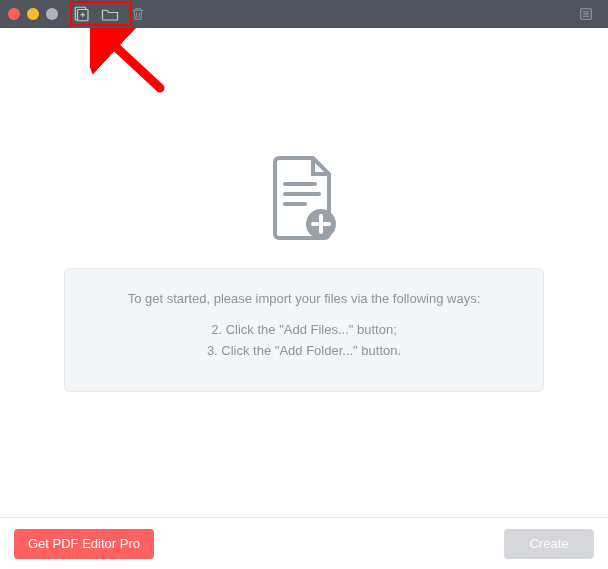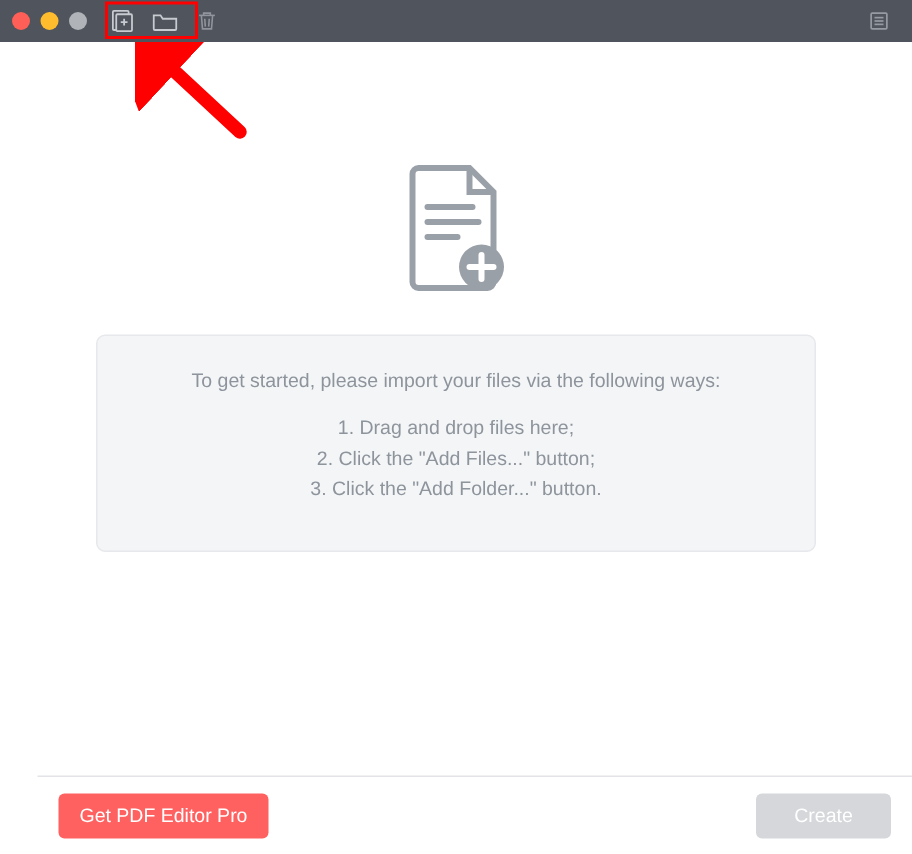--- a/index.html
+++ b/index.html
@@ -43,21 +43,22 @@
     position: absolute;
     top: 28px; left: 90px;
     pointer-events: none;
   }
   .main {
     height: 489px;
     background: #fff;
     display: flex;
     flex-direction: column;
     align-items: center;
-    padding-top: 80px;
+    padding-top: 110px;
+    margin-top: 16px;
   }
   .doc-icon { color: #9aa0a8; margin-bottom: 20px; }
   .info-box {
     width: 480px;
     background: #f3f5f7;
     border: 1px solid #e6e8eb;
     border-radius: 6px;
     padding: 20px 18px;
     text-align: center;
     color: #8e949c;
@@ -68,21 +69,20 @@
   .info-steps { margin-bottom: 10px; }
   .footer {
     position: absolute;
     bottom: 0; left: 0; right: 0;
     height: 52px;
     border-top: 1px solid #e2e4e7;
     background: #fff;
     display: flex;
     align-items: center;
     padding: 0 14px;
-    margin-left: 25px;
   }
   .btn {
     height: 30px;
     border-radius: 4px;
     padding: 0 14px;
     display: flex;
     align-items: center;
     font-size: 13px;
     border: none;
     cursor: pointer;
@@ -167,21 +167,20 @@
       <line x1="20" y1="50" x2="40" y2="50" stroke="#9aa0a8" stroke-width="4" stroke-linecap="round"></line>
       <circle cx="56" cy="70" r="15" fill="#9aa0a8"></circle>
       <line x1="56" y1="62" x2="56" y2="78" stroke="#fff" stroke-width="4" stroke-linecap="round"></line>
       <line x1="48" y1="70" x2="64" y2="70" stroke="#fff" stroke-width="4" stroke-linecap="round"></line>
     </svg>
   </div>
 
   <div class="info-box">
     <div class="info-intro">To get started, please import your files via the following ways:</div>
     <div class="info-steps">
-      <div>1. Drag and drop files here;</div>
       <div>2. Click the "Add Files..." button;</div>
       <div>3. Click the "Add Folder..." button.</div>
     </div>
   </div>
 </div>
 
 <div class="footer">
   <button class="btn btn-pro">Get PDF Editor Pro</button>
   <button class="btn btn-create" disabled="">Create</button>
 </div>

